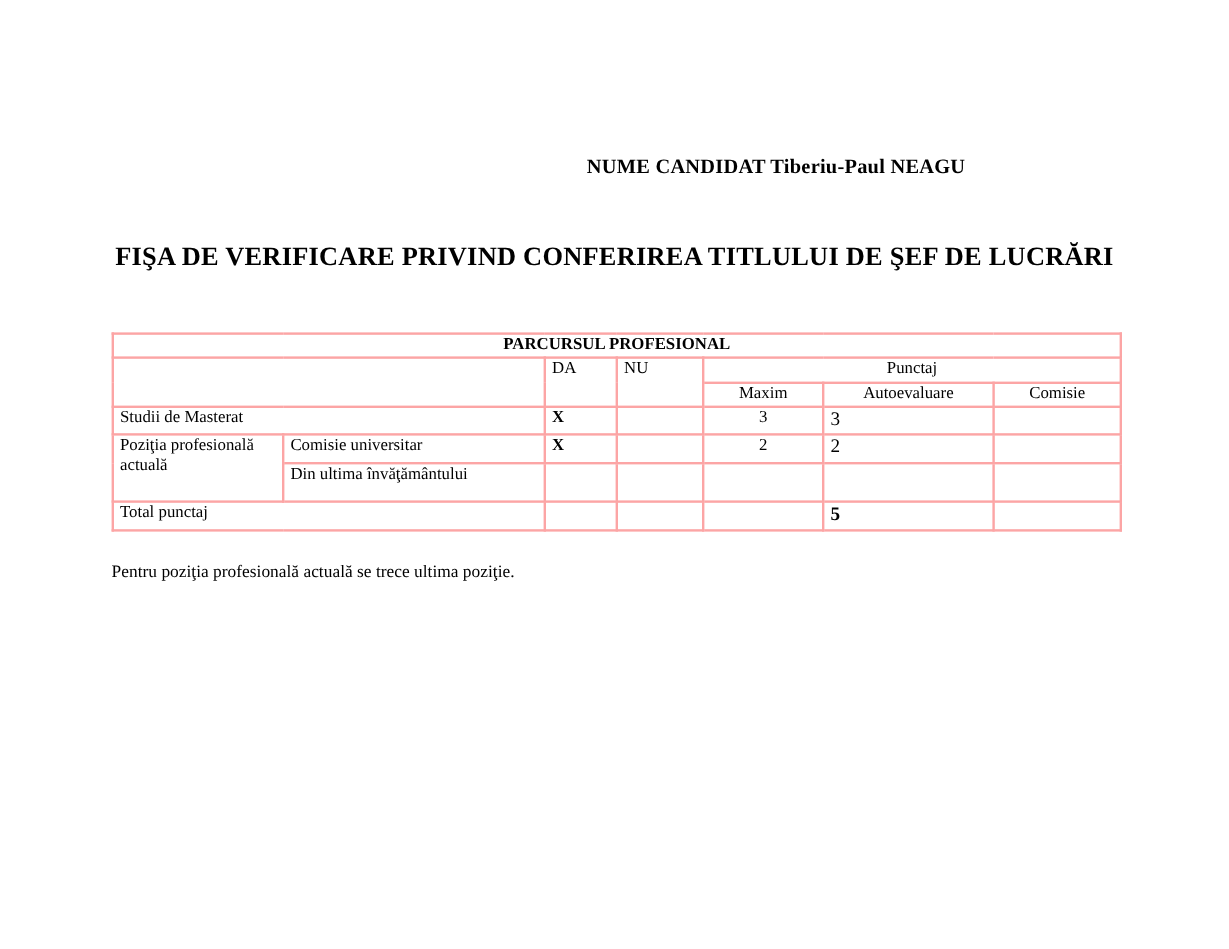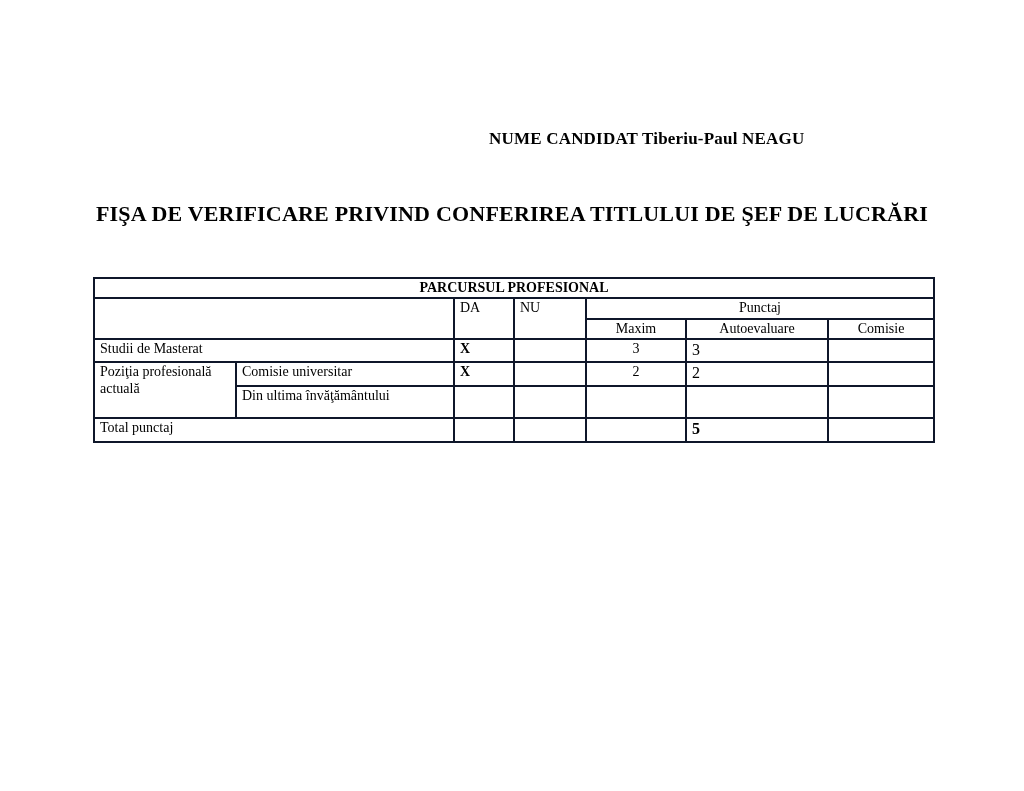--- a/index.html
+++ b/index.html
@@ -39,21 +39,21 @@
   table.verif {
     position: absolute;
     left: 93px;
     top: 277px;
     width: 842px;
     border-collapse: collapse;
     table-layout: fixed;
     font-size: 14px;
   }
   table.verif td {
-    border: 2px solid #0f172a;
+    border: 2px solid #fca5a5;
     padding: 0 5px;
     vertical-align: top;
     line-height: 1.22;
     overflow: hidden;
   }
   td.c { text-align: center; }
   td.b { font-weight: bold; }
   td.val {
     font-size: 16px;
     line-height: 1.05;
@@ -136,14 +136,15 @@
         <td colspan="2">Total punctaj</td>
         <td></td>
         <td></td>
         <td></td>
         <td class="val b">5</td>
         <td></td>
       </tr>
     </tbody>
   </table>
 
+  <div class="footnote">Pentru poziţia profesională actuală se trece ultima poziţie.</div>
 
 </div>
 
 </body></html>

